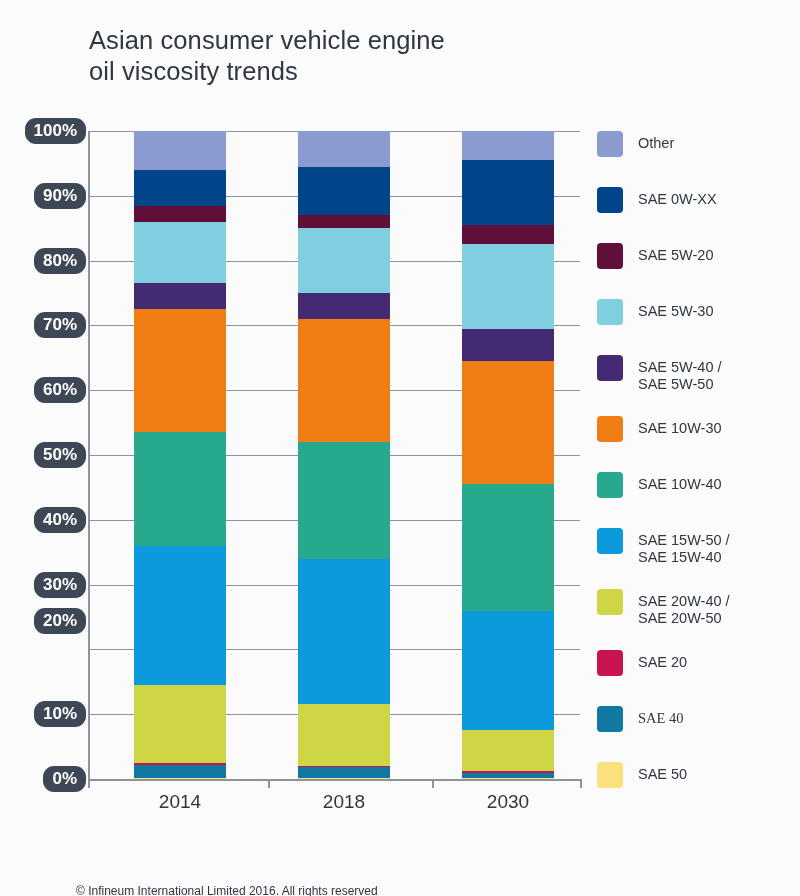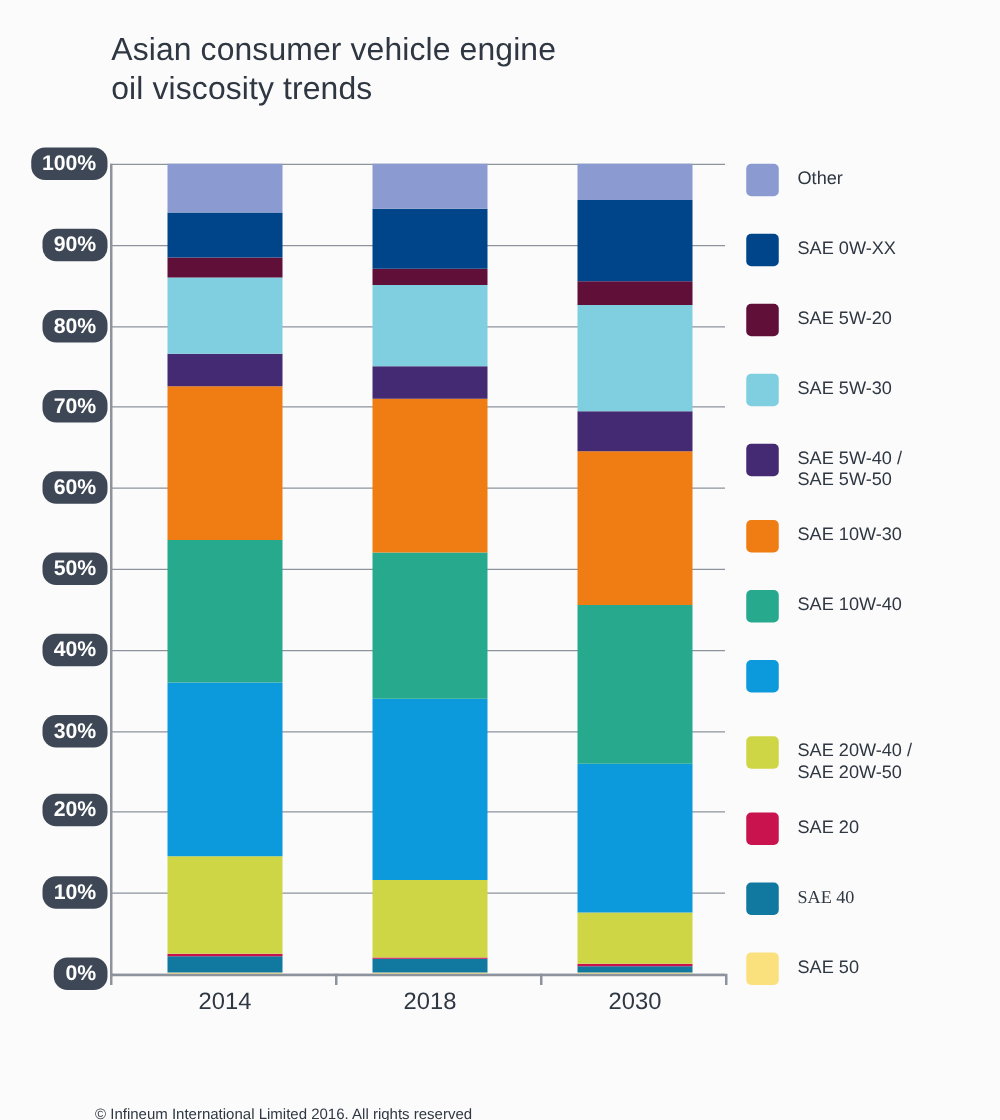--- a/index.html
+++ b/index.html
@@ -149,21 +149,21 @@
 
   <div id="ytick-col">
       <div class="ytick" style="top: 0px;">100%</div>
       <div class="ytick" style="top: 64.8px;">90%</div>
       <div class="ytick" style="top: 129.6px;">80%</div>
       <div class="ytick" style="top: 194.4px;">70%</div>
       <div class="ytick" style="top: 259.2px;">60%</div>
       <div class="ytick" style="top: 324px;">50%</div>
       <div class="ytick" style="top: 388.8px;">40%</div>
       <div class="ytick" style="top: 453.6px;">30%</div>
-      <div class="ytick" style="top: 517px;">20%</div>
+      <div class="ytick" style="top: 490px;">20%</div>
       <div class="ytick" style="top: 583.2px;">10%</div>
       <div class="ytick" style="top: 648px;">0%</div>
     </div>
 
   <div id="plot">
       <div class="gridline" style="top: 0px;"></div>
       <div class="gridline" style="top: 64.8px;"></div>
       <div class="gridline" style="top: 129.6px;"></div>
       <div class="gridline" style="top: 194.4px;"></div>
       <div class="gridline" style="top: 259.2px;"></div>
@@ -255,20 +255,22 @@
       <div class="legend-item" style="top: 285px;">
         <div class="legend-swatch" style="background: rgb(240, 125, 19);"></div>
         <div class="legend-label">SAE 10W-30</div>
       </div>
       <div class="legend-item" style="top: 341px; text-align: center;">
         <div class="legend-swatch" style="background: rgb(38, 169, 141);"></div>
         <div class="legend-label">SAE 10W-40</div>
       </div>
       <div class="legend-item" style="top: 397px;">
         <div class="legend-swatch" style="background: rgb(12, 154, 221);"></div>
+        <div class="legend-label">SAE 15W-50 /
+SAE 15W-40</div>
       </div>
       <div class="legend-item" style="top: 458px;">
         <div class="legend-swatch" style="background: rgb(207, 214, 70);"></div>
         <div class="legend-label">SAE 20W-40 /
 SAE 20W-50</div>
       </div>
       <div class="legend-item" style="top: 519px;">
         <div class="legend-swatch" style="background: rgb(201, 19, 78);"></div>
         <div class="legend-label">SAE 20</div>
       </div>

